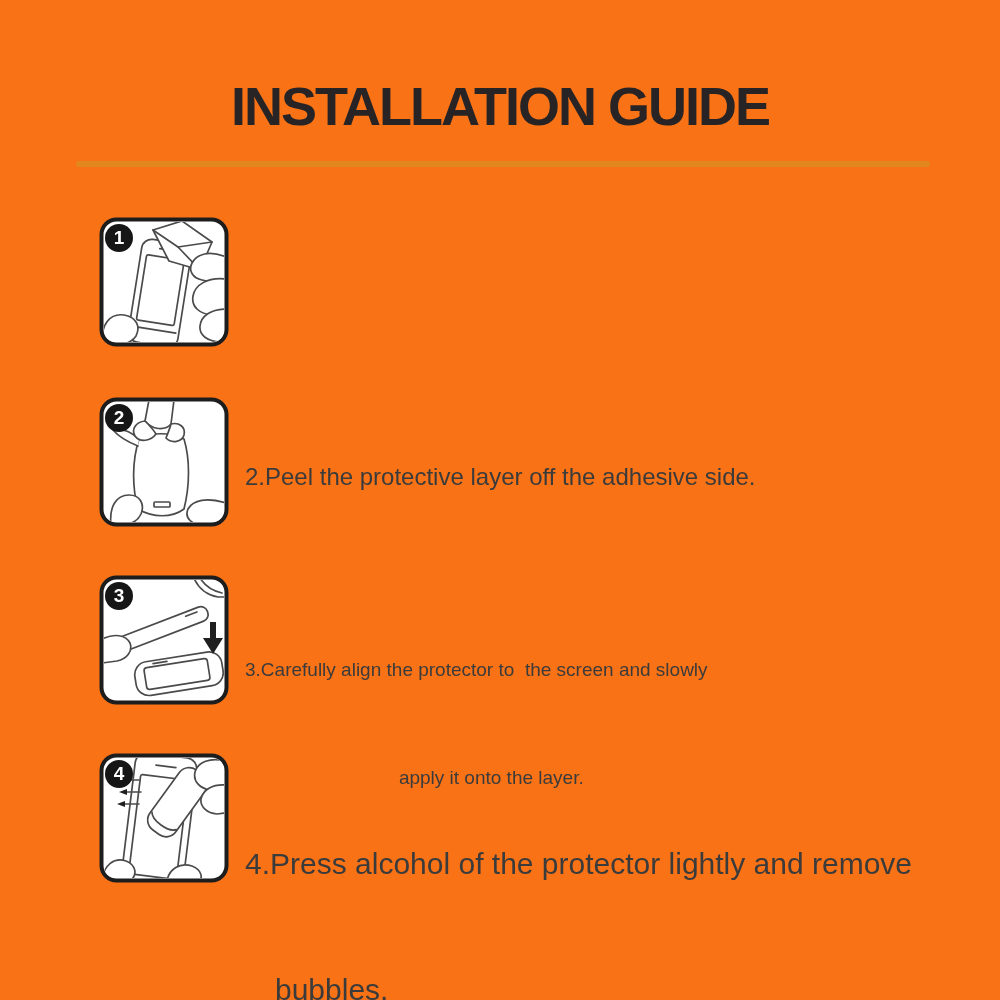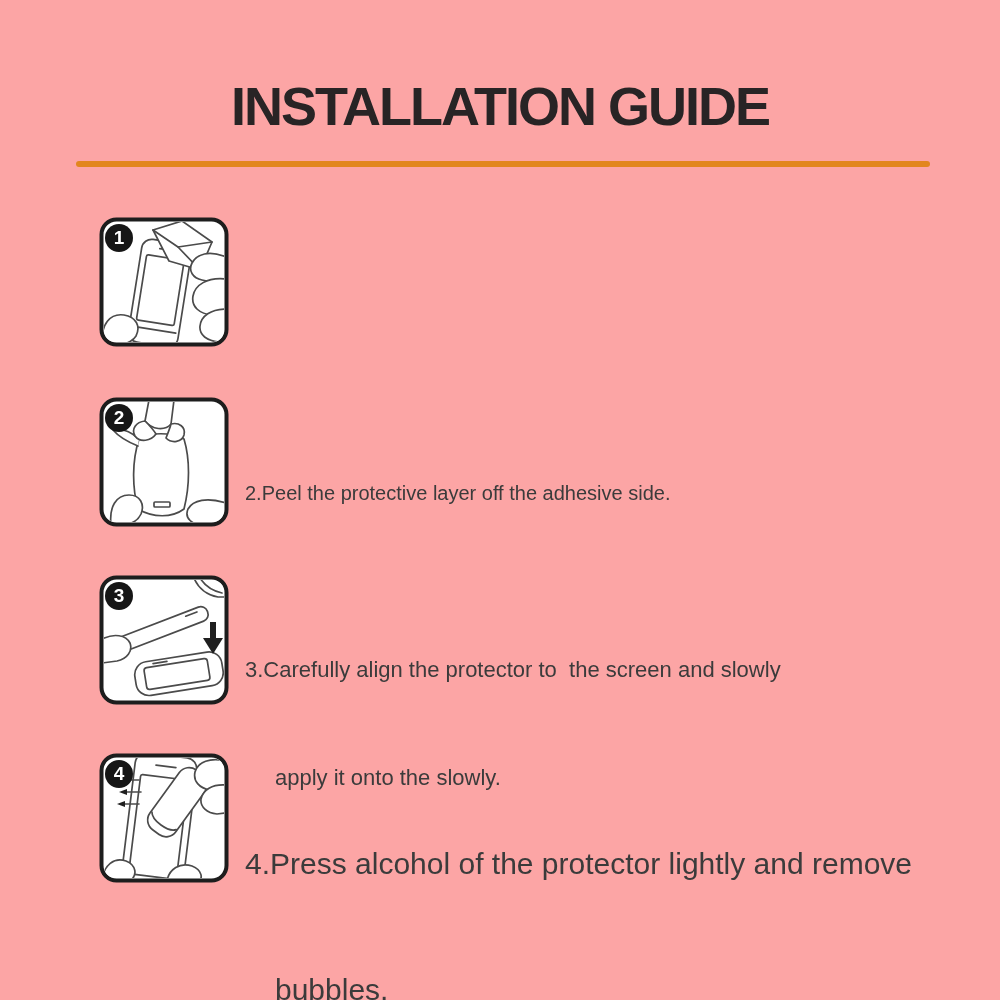--- a/index.html
+++ b/index.html
@@ -1,17 +1,17 @@
 <!DOCTYPE html>
 <html><head>
 <meta charset="utf-8">
 <style>
   html,body { margin:0; padding:0; background:#ffffff; }
   .page {
-    position:relative; width:1000px; height:1000px; background:#fca5a5;
+    position:relative; width:1000px; height:1000px; background:#f97316;
     font-family:"Liberation Sans", sans-serif; color:#3b3b3b; overflow:hidden;
   }
   .title {
     position:absolute; top:79px; left:0; width:1000px; text-align:center;
     font-size:54px; line-height:1; font-weight:800; letter-spacing:-2px;
     color:#282425;
   }
   .rule { position:absolute; left:76px; top:161px; width:854px; height:6px; border-radius:3px; background:#E2861E; }
 
   .fig { position:absolute; left:99px; width:130px; height:130px; }
@@ -19,22 +19,22 @@
   .fig1 { top:217px; } .fig2 { top:397px; } .fig3 { top:575px; } .fig4 { top:753px; }
 
   .badge {
     position:absolute; left:6px; top:7px; width:28px; height:28px;
     background:#161616; border-radius:50%; color:#ffffff;
     font-size:19px; font-weight:bold; display:flex; align-items:center; justify-content:center;
   }
 
   .step-text { position:absolute; left:245px; white-space:pre; color:#3b3b3b; }
   .s1 { top:226px; font-size:28px; line-height:34px; }
-  .s2 { top:408px; font-size:20px; line-height:34px; }
-  .s3 { top:580px; font-size:22px; line-height:36px; }
+  .s2 { top:392px; font-size:24px; line-height:34px; }
+  .s3 { top:580px; font-size:19px; line-height:36px;text-align:center; }
   .s4 { top:759px; font-size:30px; line-height:42px; }
   .line.cont { padding-left:30px; }
   .num.gap1 { margin-right:7px; }
 
   .art { fill:#ffffff; stroke:#4b4b4b; stroke-width:1.7; stroke-linecap:round; stroke-linejoin:round; }
   .art .nofill { fill:none; }
   .solid { fill:#1f1f1f; stroke:none; }
 </style>
 </head>
 <body>
@@ -168,21 +168,21 @@
     <div class="badge">4</div>
   </div>
 
 
   <div class="step-text s2">
     <div class="line"><span class="num">2.</span><span>Peel the protective layer off the adhesive side.</span></div>
   </div>
 
   <div class="step-text s3">
     <div class="line"><span class="num">3.</span><span>Carefully align the protector to  the screen and slowly</span></div>
-    <div class="line cont">apply it onto the slowly.</div>
+    <div class="line cont">apply it onto the layer.</div>
   </div>
 
   <div class="step-text s4">
     <div class="line"><span class="num">4.</span><span>Press alcohol of the protector lightly and remove</span></div>
     <div class="line cont">bubbles.</div>
   </div>
 
 </div>
 
 </body></html>

